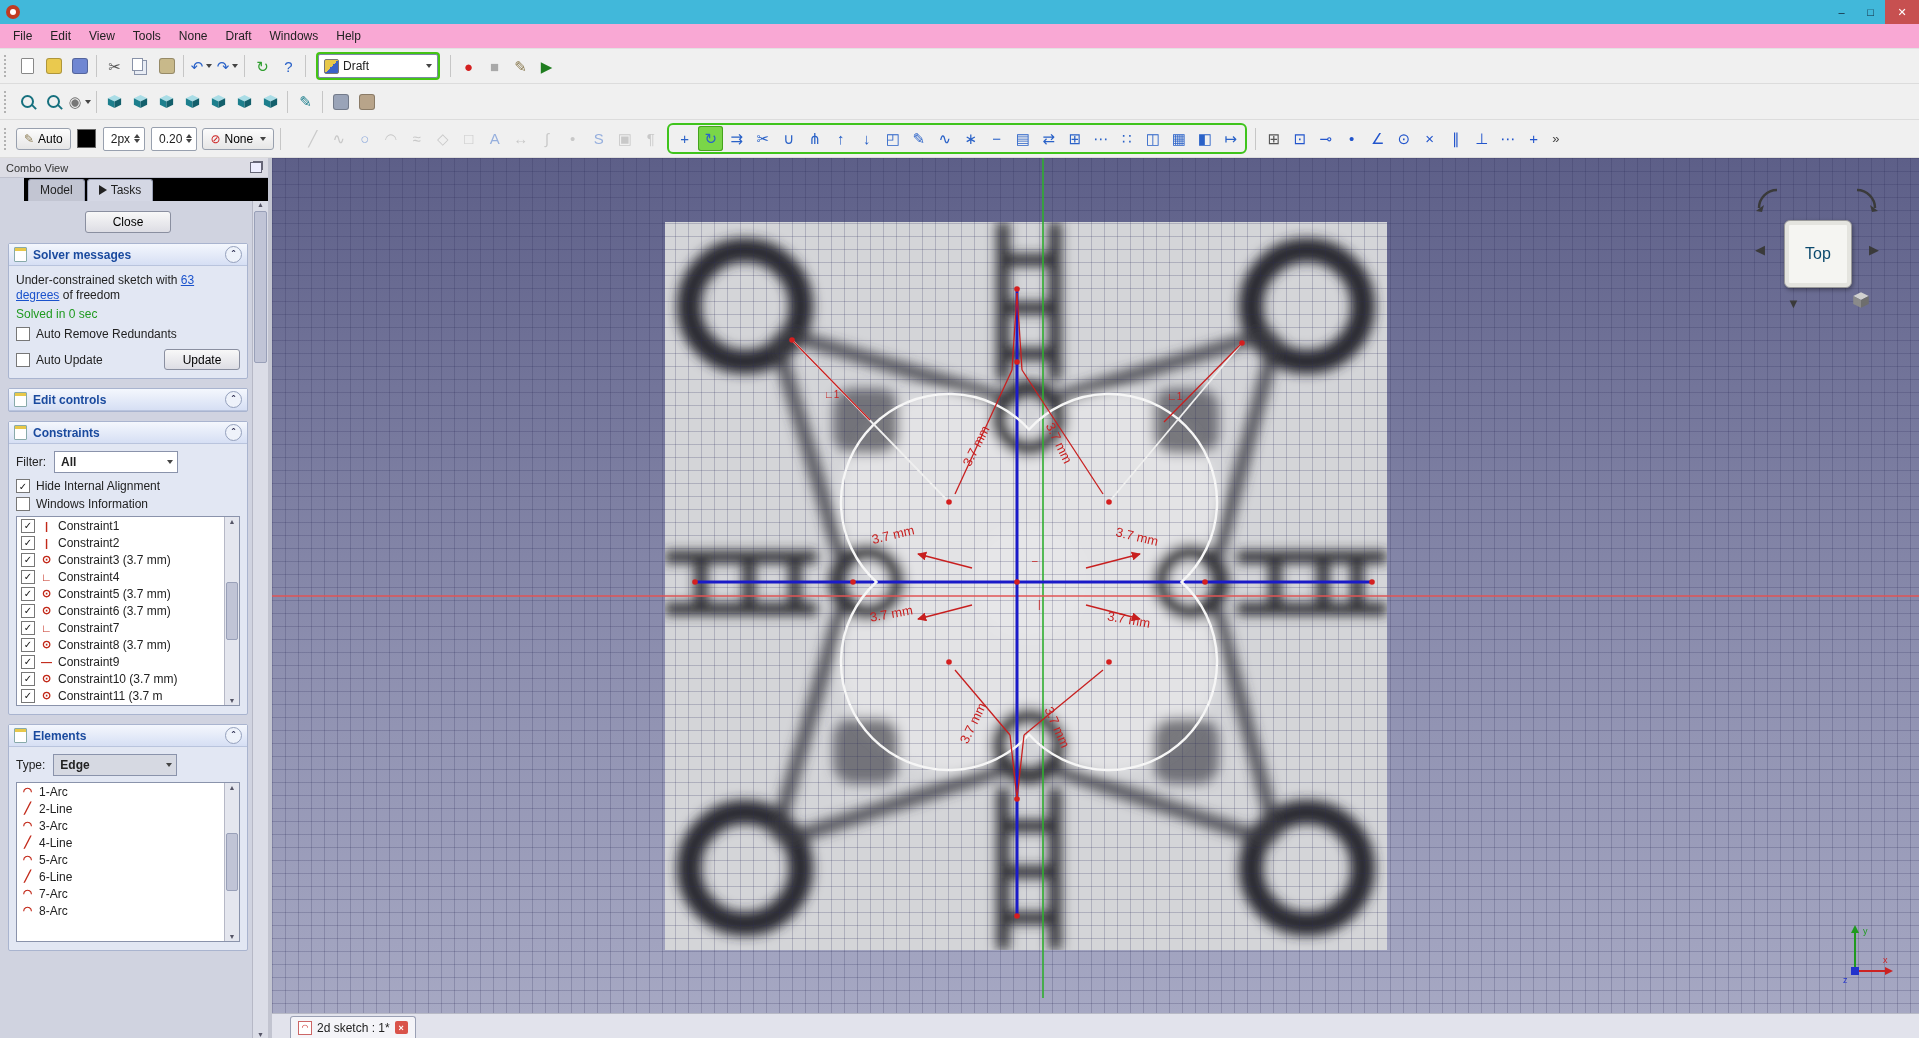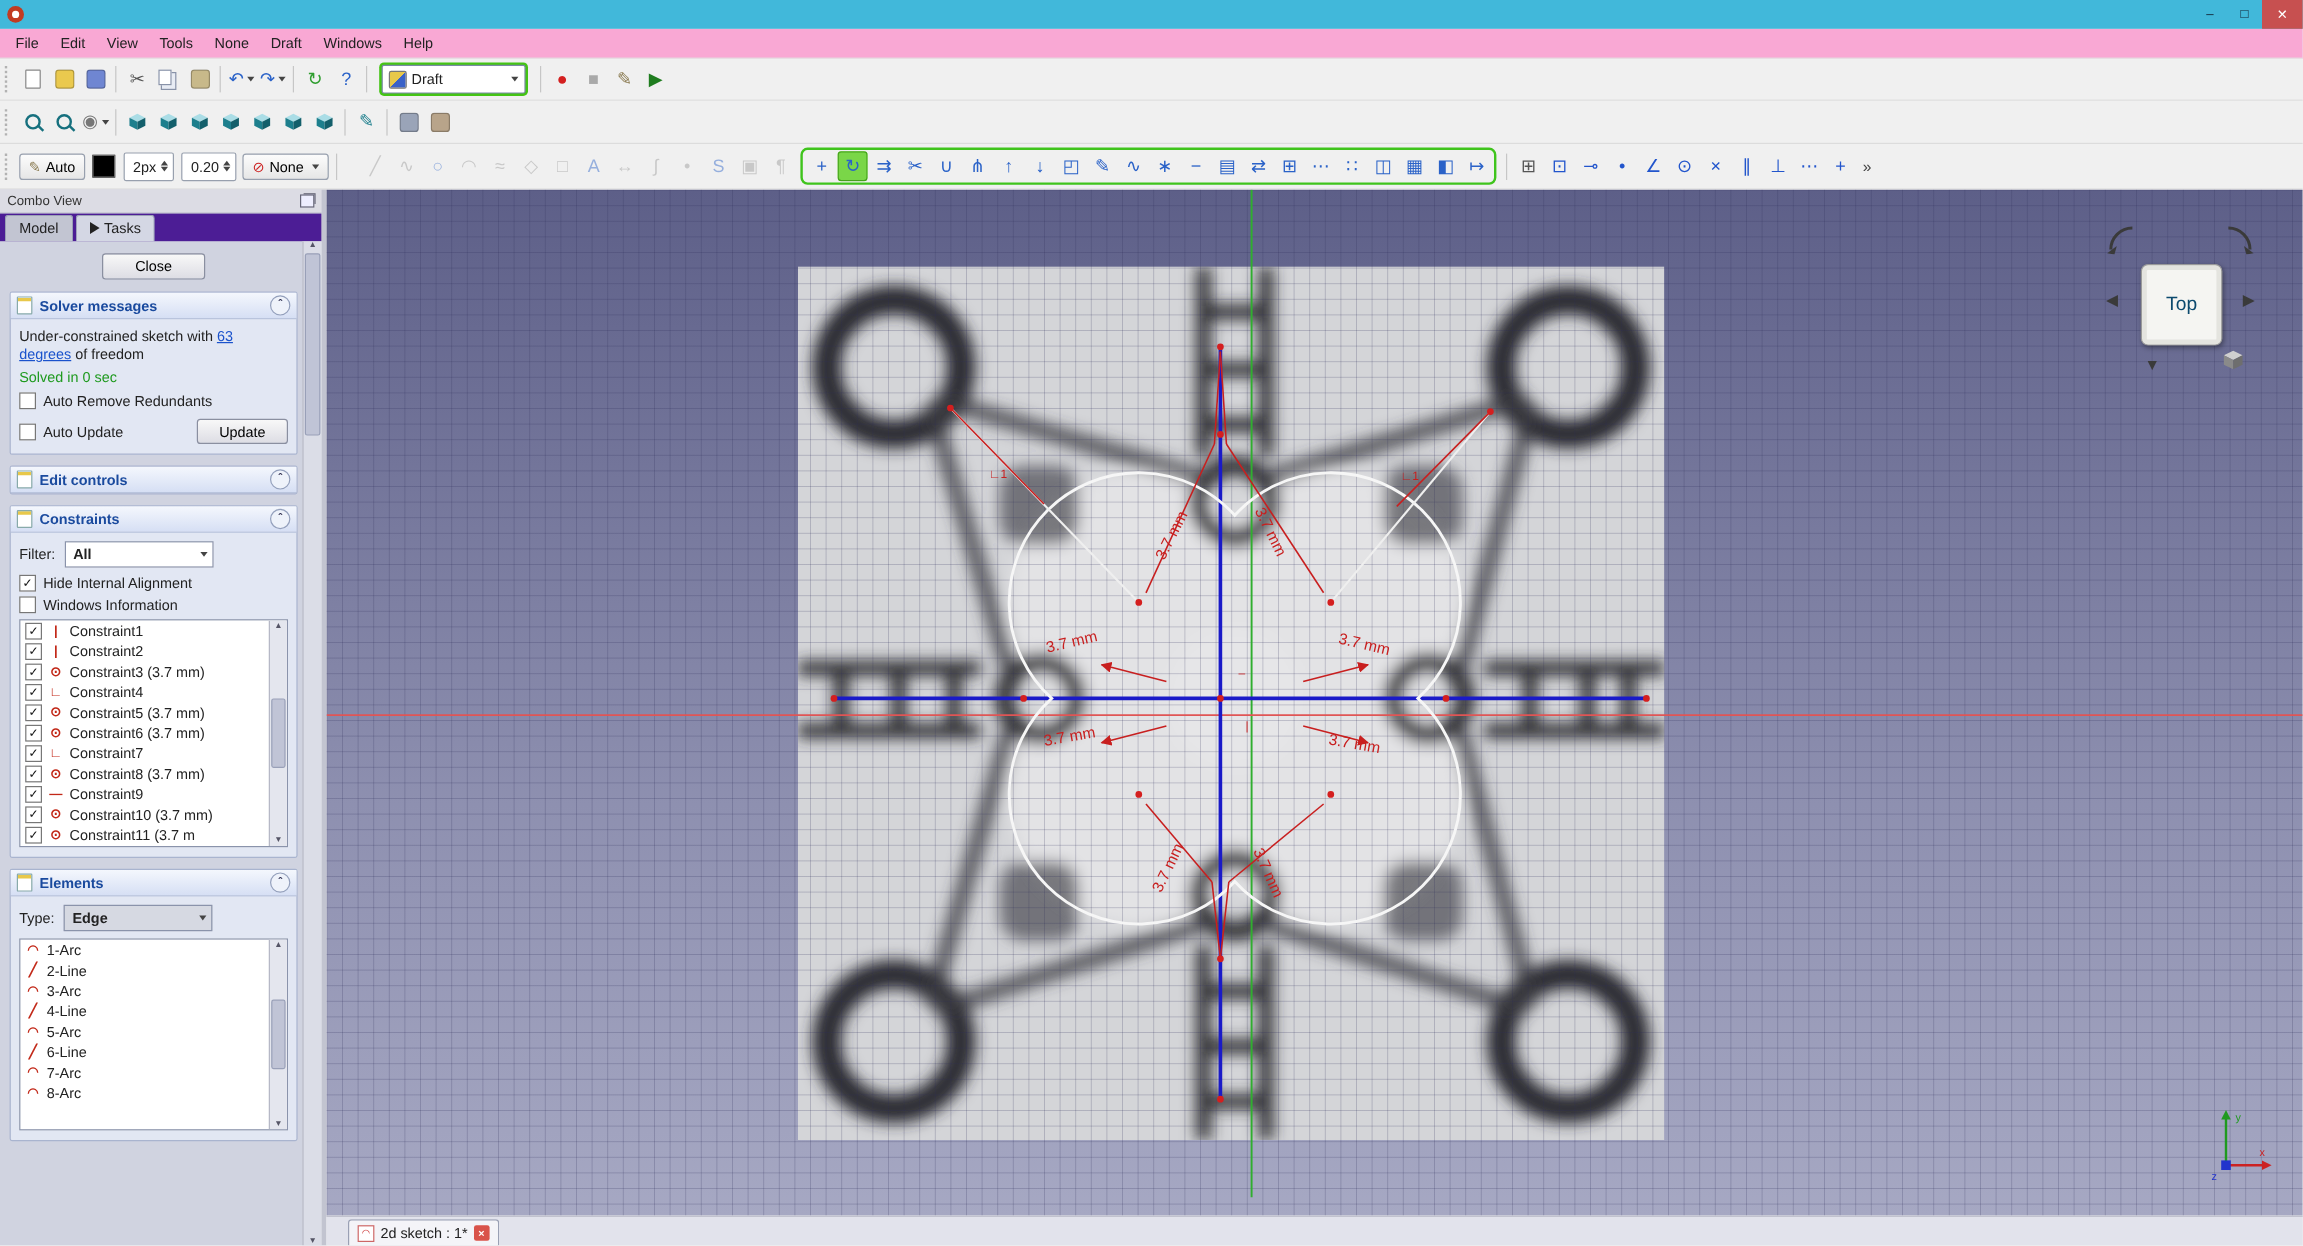--- a/index.html
+++ b/index.html
@@ -47,21 +47,21 @@
 
   
   .main{flex:1;display:flex;min-height:0;}
   .panel{width:268px;background:#d0d3e0;display:flex;flex-direction:column;font-size:12px;flex:0 0 auto;}
   .splitter{width:4px;background:#c2c4d0;flex:0 0 auto;}
   .rightcol{flex:1;display:flex;flex-direction:column;min-width:0;}
 
   
   .cv-title{height:19px;background:#dcdce4;border-bottom:1px solid #bfc1ce;display:flex;align-items:center;padding:0 6px;font-size:11px;color:#333;}
   .cv-dock{margin-left:auto;width:10px;height:9px;border:1px solid #667;background:#eef;box-shadow:2px -2px 0 -1px #667;}
-  .cv-tabs{height:23px;display:flex;align-items:flex-end;background:#4c1d95;padding-left:4px;}
+  .cv-tabs{height:23px;display:flex;align-items:flex-end;background:#000000;padding-left:4px;margin-left:24px;}
   .cv-tab{padding:3px 11px 4px;border:1px solid #9aa0b5;border-bottom:none;background:#c2c5d2;margin-right:2px;border-radius:3px 3px 0 0;display:flex;gap:4px;align-items:center;}
   .cv-tab.active{background:#d4d7e4;}
   .flagic{width:0;height:0;border-top:5px solid transparent;border-bottom:5px solid transparent;border-left:8px solid #222;}
   .panel-body{flex:1;position:relative;padding:8px 20px 0 8px;overflow:hidden;}
   .panel-sb{position:absolute;right:0;top:0;bottom:0;width:15px;background:#dbdde7;border-left:1px solid #b6b8c6;display:flex;flex-direction:column;align-items:center;font-size:7px;color:#556;}
   .panel-sb .thumb{width:11px;height:150px;background:#c0c4d6;border:1px solid #99a0b8;border-radius:2px;margin-top:3px;}
   .btnrow{display:flex;justify-content:center;margin:2px 0 10px;}
   .stdbtn{height:22px;min-width:86px;border:1px solid #8a8fa0;background:linear-gradient(#f8f8f8,#dddde4);border-radius:3px;font-size:12px;font-family:inherit;}
   .section{border:1px solid #a9b4cf;background:#e2e7f3;margin-bottom:9px;border-radius:2px;}
   .sec-head{height:21px;display:flex;align-items:center;gap:6px;padding:0 5px;background:linear-gradient(#f4f7fd,#d6dff4);border-bottom:1px solid #b9c4dd;font-weight:bold;color:#1a4a9e;}

